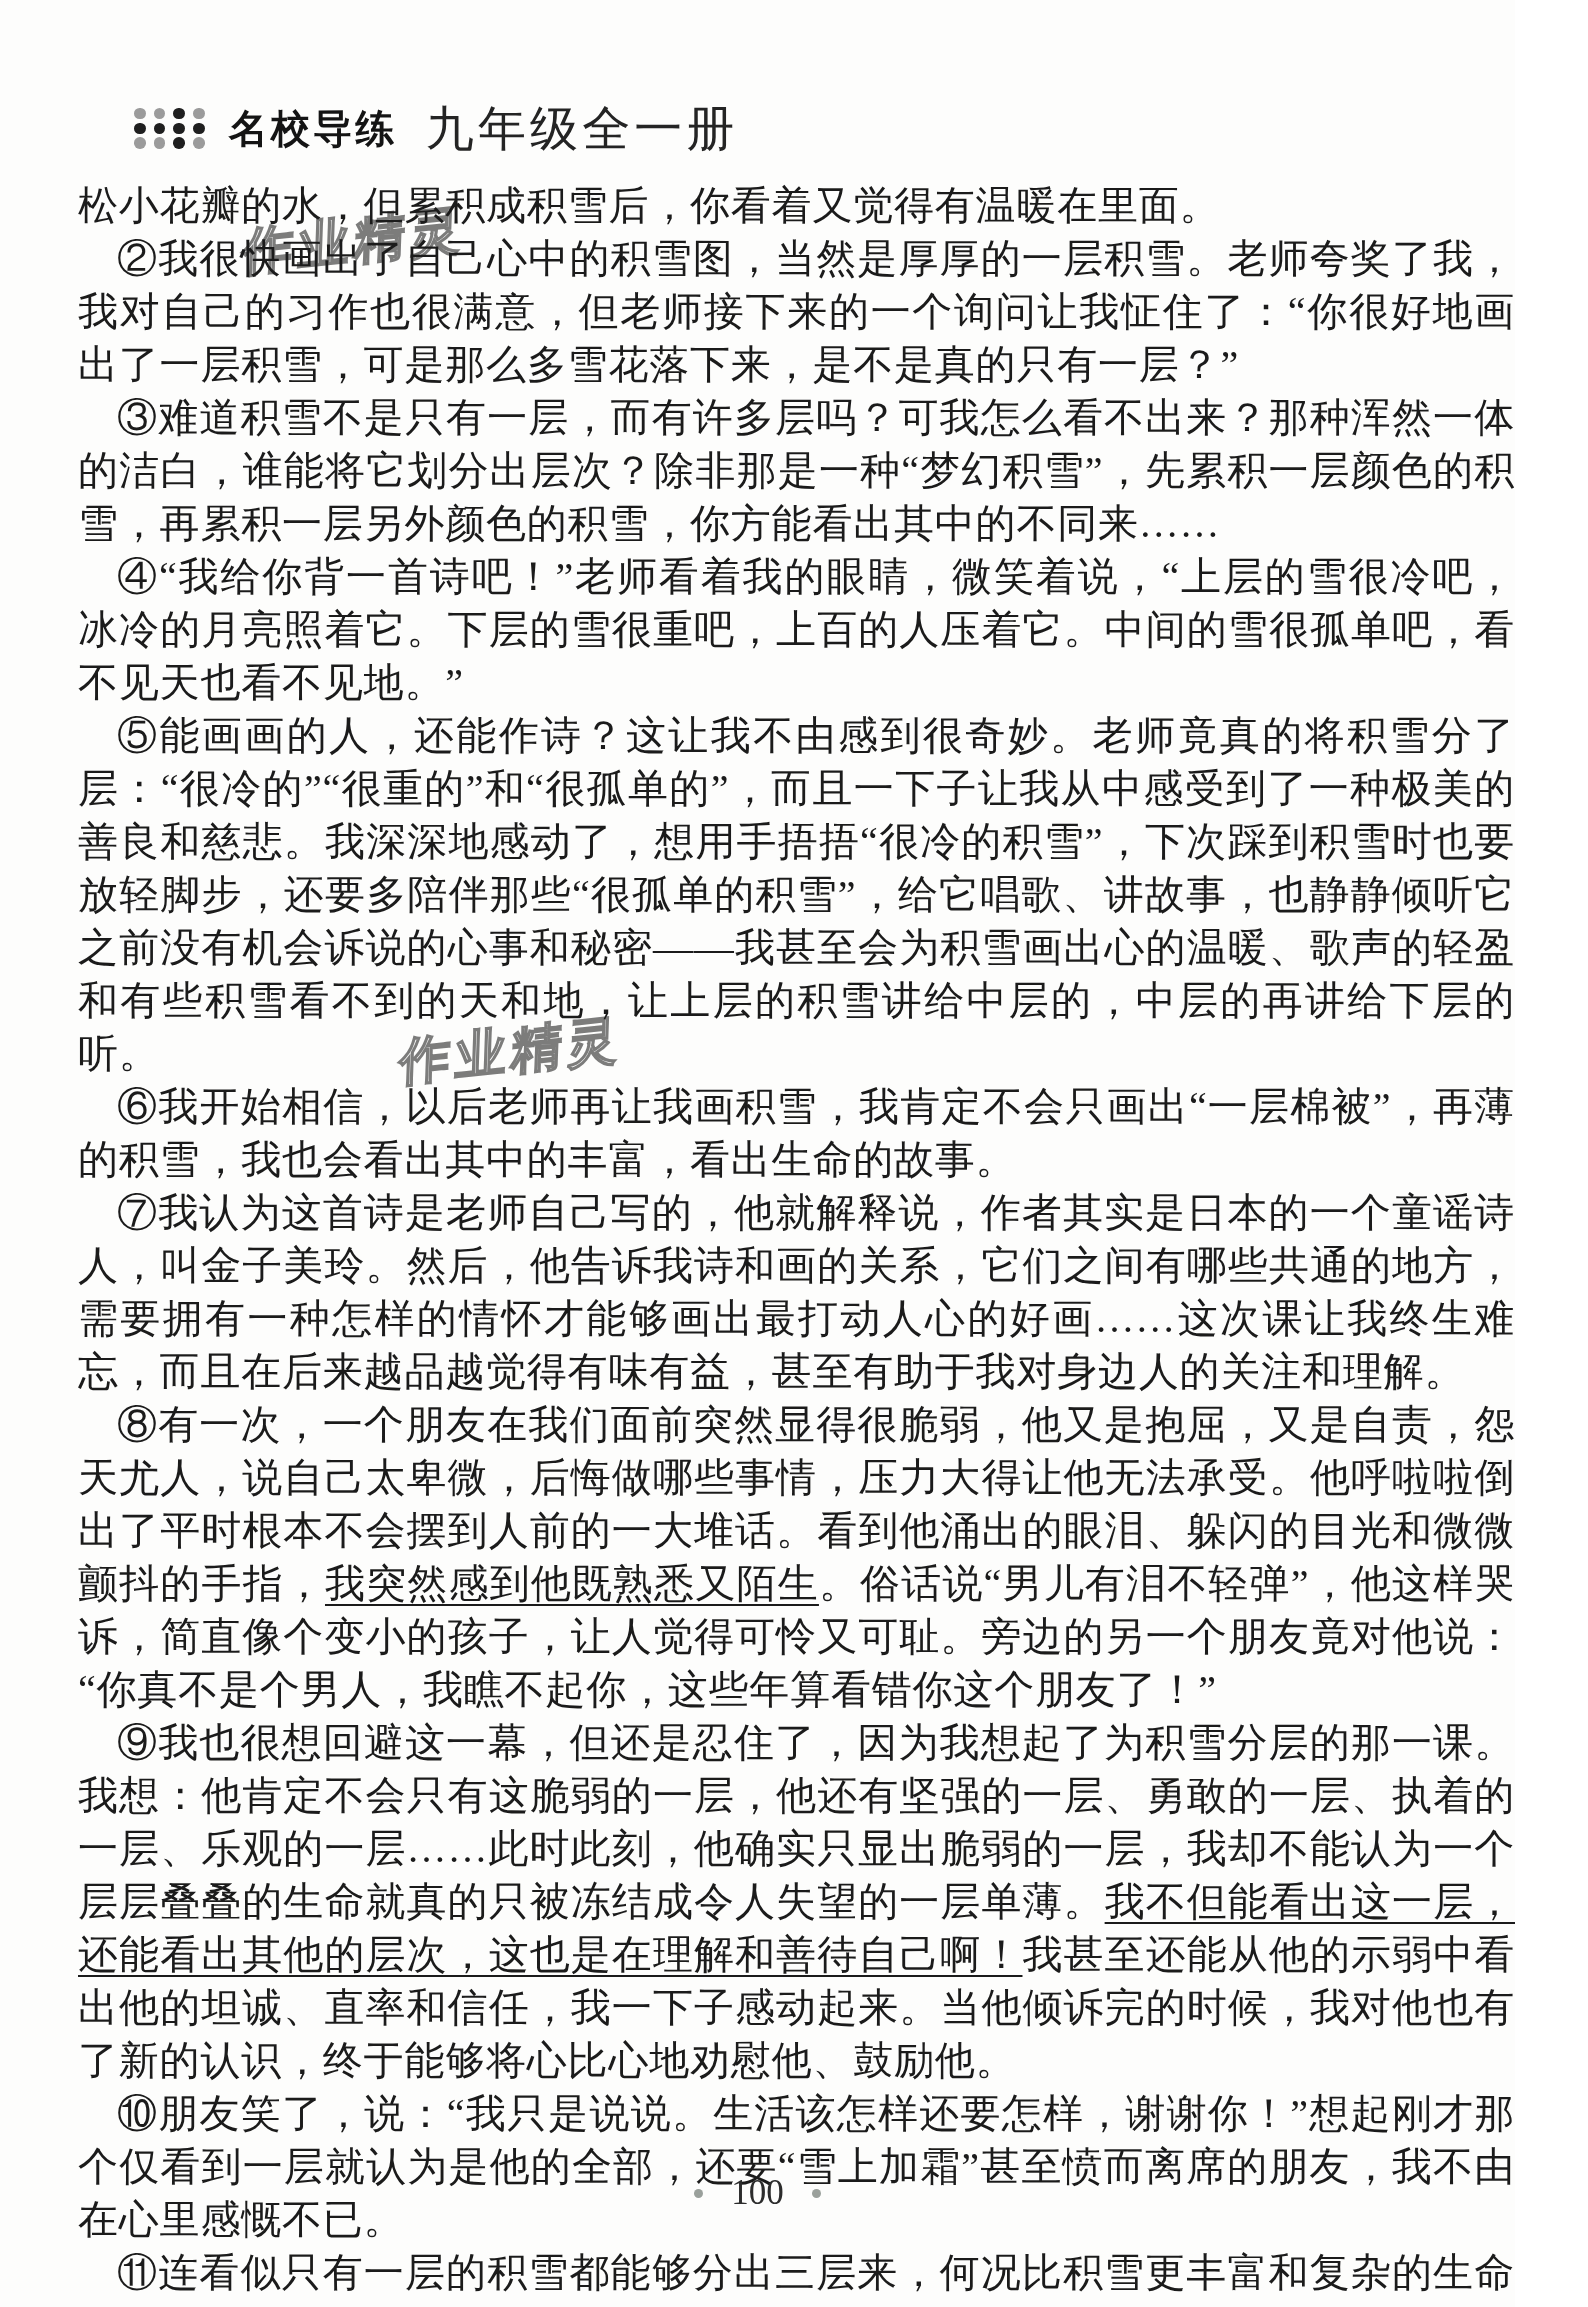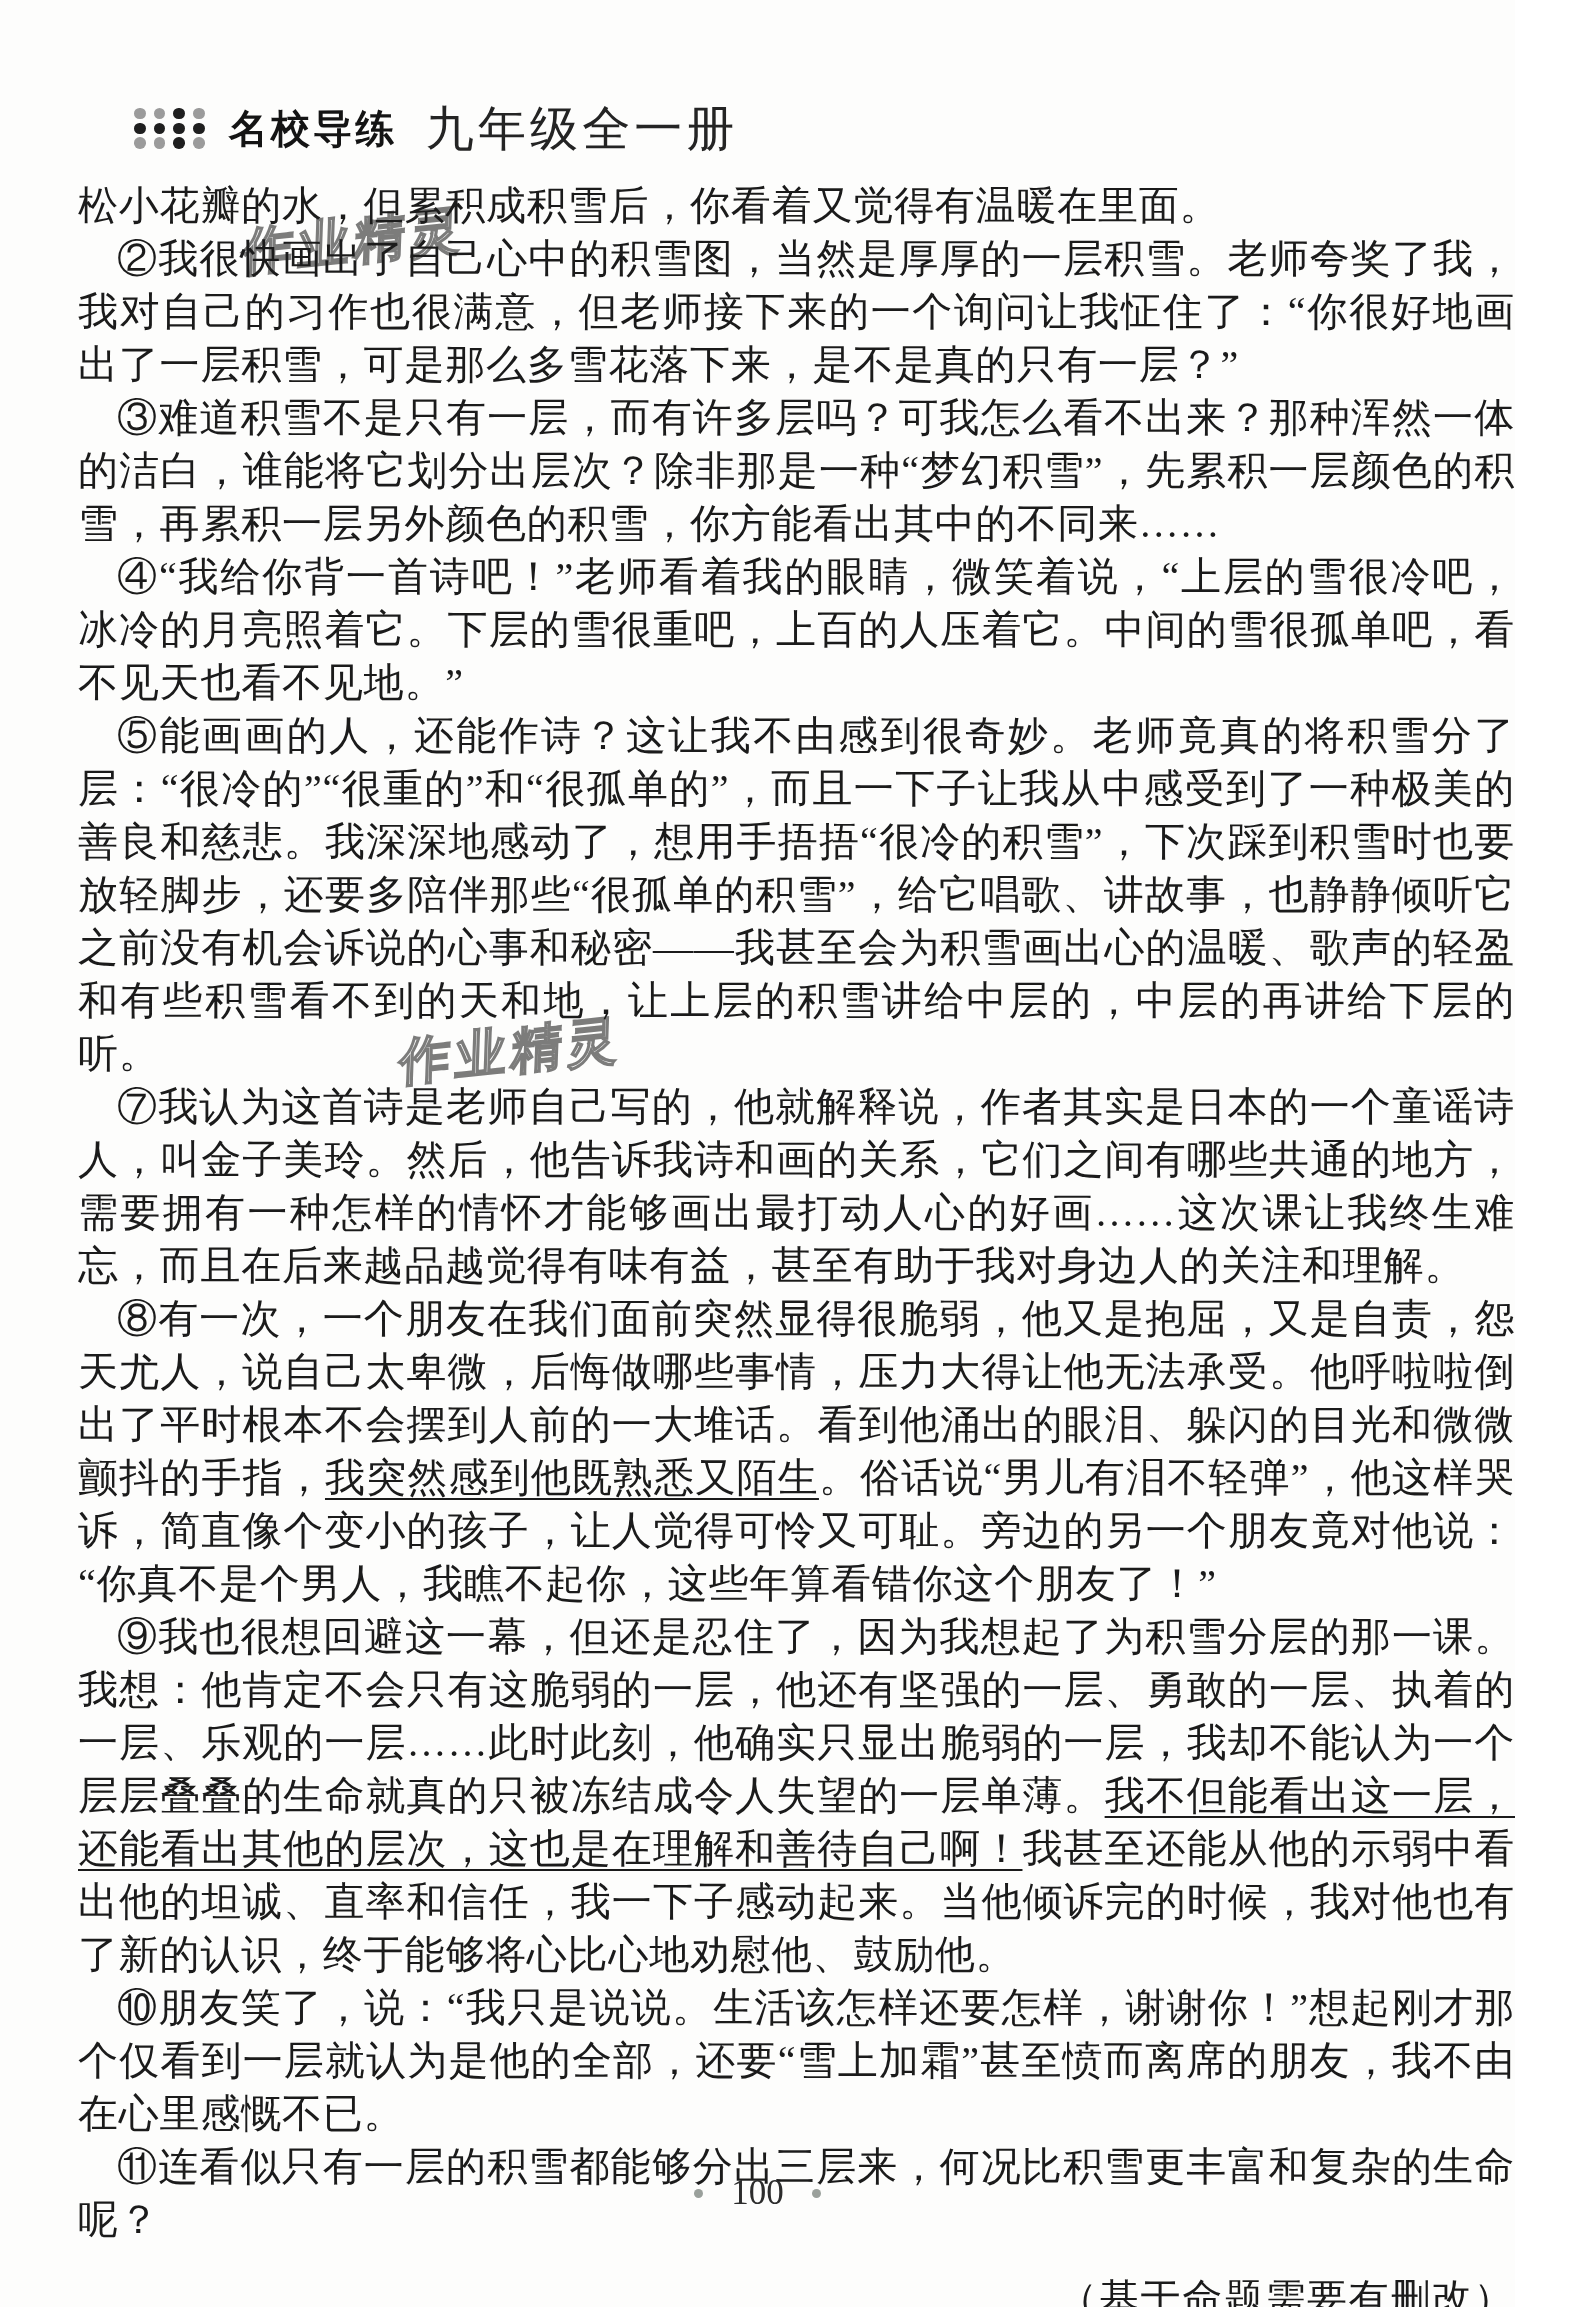--- a/index.html
+++ b/index.html
@@ -131,20 +131,21 @@
   <div class="wm wm1">作业精灵</div>
   <div class="wm wm2">作业精灵</div>
 
   <div class="passage" id="passage">
 
   <p class="para"><span>松小花瓣的水，但累积成积雪后，你看着又觉得有温暖在里面。</span></p>
       <p class="para indent"><span>②我很快画出了自己心中的积雪图，当然是厚厚的一层积雪。老师夸奖了我，我对自己的习作也很满意，但老师接下来的一个询问让我怔住了：“你很好地画出了一层积雪，可是那么多雪花落下来，是不是真的只有一层？”</span></p>
       <p class="para indent"><span>③难道积雪不是只有一层，而有许多层吗？可我怎么看不出来？那种浑然一体的洁白，谁能将它划分出层次？除非那是一种“梦幻积雪”，先累积一层颜色的积雪，再累积一层另外颜色的积雪，你方能看出其中的不同来……</span></p>
       <p class="para indent"><span>④“我给你背一首诗吧！”老师看着我的眼睛，微笑着说，“上层的雪很冷吧，冰冷的月亮照着它。下层的雪很重吧，上百的人压着它。中间的雪很孤单吧，看不见天也看不见地。”</span></p>
       <p class="para indent"><span>⑤能画画的人，还能作诗？这让我不由感到很奇妙。老师竟真的将积雪分了层：“很冷的”“很重的”和“很孤单的”，而且一下子让我从中感受到了一种极美的善良和慈悲。我深深地感动了，想用手捂捂“很冷的积雪”，下次踩到积雪时也要放轻脚步，还要多陪伴那些“很孤单的积雪”，给它唱歌、讲故事，也静静倾听它之前没有机会诉说的心事和秘密——我甚至会为积雪画出心的温暖、歌声的轻盈和有些积雪看不到的天和地，让上层的积雪讲给中层的，中层的再讲给下层的听。</span></p>
+      <p class="para indent"><span>⑥我开始相信，以后老师再让我画积雪，我肯定不会只画出“一层棉被”，再薄的积雪，我也会看出其中的丰富，看出生命的故事。</span></p>
       <p class="para indent"><span>⑦我认为这首诗是老师自己写的，他就解释说，作者其实是日本的一个童谣诗人，叫金子美玲。然后，他告诉我诗和画的关系，它们之间有哪些共通的地方，需要拥有一种怎样的情怀才能够画出最打动人心的好画……这次课让我终生难忘，而且在后来越品越觉得有味有益，甚至有助于我对身边人的关注和理解。</span></p>
       <p class="para indent"><span>⑧有一次，一个朋友在我们面前突然显得很脆弱，他又是抱屈，又是自责，怨天尤人，说自己太卑微，后悔做哪些事情，压力大得让他无法承受。他呼啦啦倒出了平时根本不会摆到人前的一大堆话。看到他涌出的眼泪、躲闪的目光和微微颤抖的手指，</span><span class="u">我突然感到他既熟悉又陌生</span><span>。俗话说“男儿有泪不轻弹”，他这样哭诉，简直像个变小的孩子，让人觉得可怜又可耻。旁边的另一个朋友竟对他说：“你真不是个男人，我瞧不起你，这些年算看错你这个朋友了！”</span></p>
       <p class="para indent"><span>⑨我也很想回避这一幕，但还是忍住了，因为我想起了为积雪分层的那一课。我想：他肯定不会只有这脆弱的一层，他还有坚强的一层、勇敢的一层、执着的一层、乐观的一层……此时此刻，他确实只显出脆弱的一层，我却不能认为一个层层叠叠的生命就真的只被冻结成令人失望的一层单薄。</span><span class="u">我不但能看出这一层，还能看出其他的层次，这也是在理解和善待自己啊！</span><span>我甚至还能从他的示弱中看出他的坦诚、直率和信任，我一下子感动起来。当他倾诉完的时候，我对他也有了新的认识，终于能够将心比心地劝慰他、鼓励他。</span></p>
       <p class="para indent"><span>⑩朋友笑了，说：“我只是说说。生活该怎样还要怎样，谢谢你！”想起刚才那个仅看到一层就认为是他的全部，还要“雪上加霜”甚至愤而离席的朋友，我不由在心里感慨不已。</span></p>
       <p class="para indent"><span>⑪连看似只有一层的积雪都能够分出三层来，何况比积雪更丰富和复杂的生命呢？</span></p>
       <p class="attribution">（基于命题需要有删改）</p>
     </div>
 
   <div class="footer">
     <span class="pgdot"></span>

